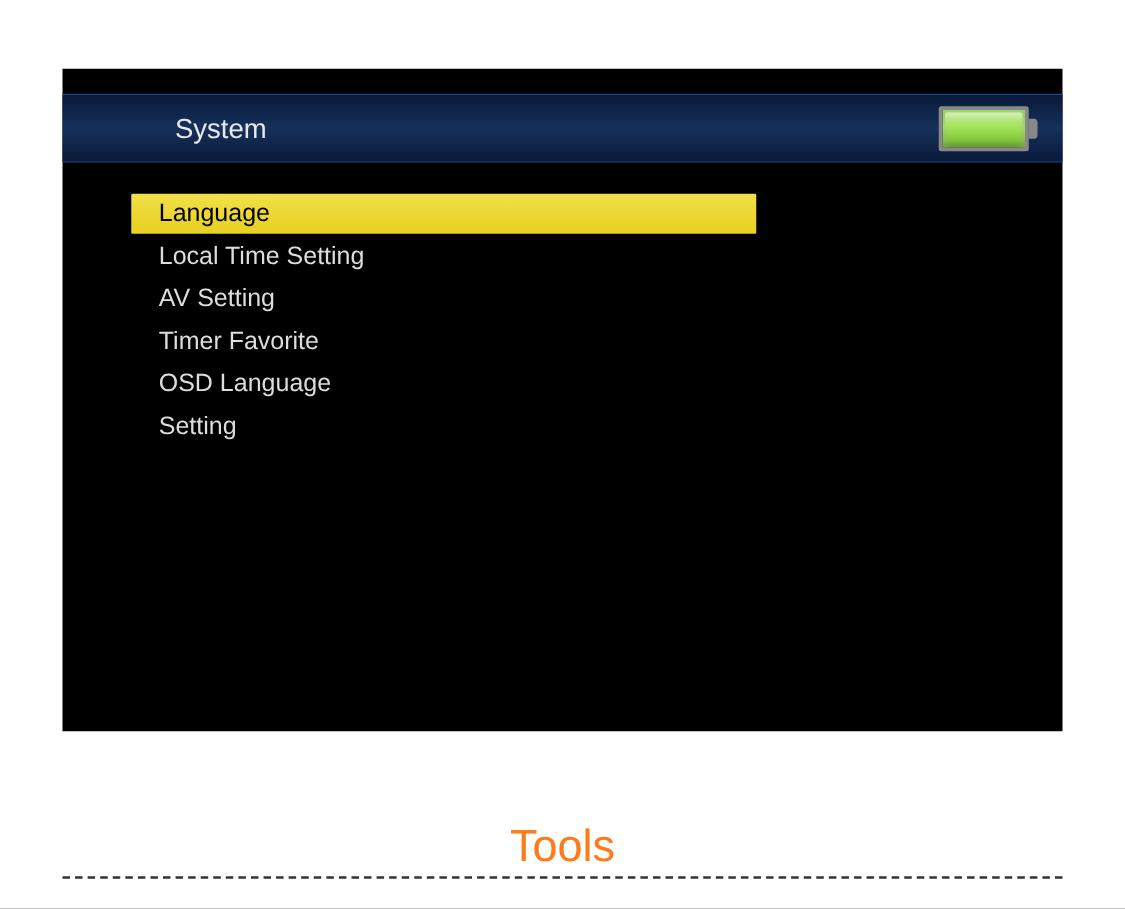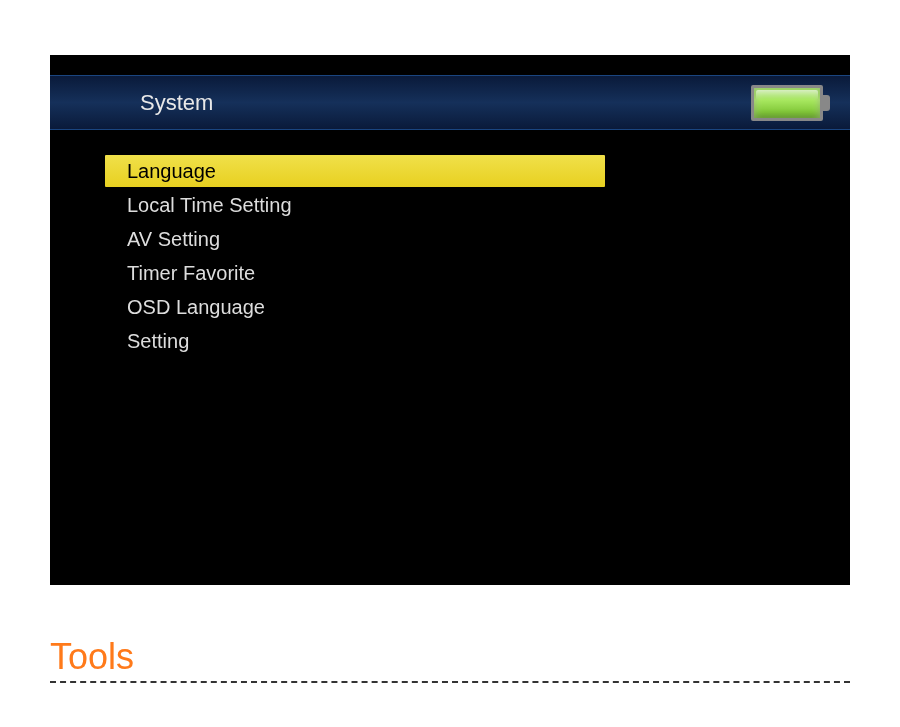--- a/index.html
+++ b/index.html
@@ -83,24 +83,24 @@
       margin-bottom: 2px;
       cursor: pointer;
     }
     .menu-item.selected {
       background: linear-gradient(to bottom, #f0e04a 0%, #e8d020 100%);
       color: #000;
       border-radius: 1px;
     }
     .bottom-section {
       position: absolute;
-      bottom: 44px;
+      bottom: 24px;
       left: 50px;
       width: 800px;
-      text-align: left;
+      text-align: center;
     }
     .tools-label {
       color: #ff7a1a;
       font-size: 36px;
       font-weight: normal;
       display: inline-block;
       line-height: 1.1;
     }
     .dashed-line {
       border-bottom: 2px dashed #333;

